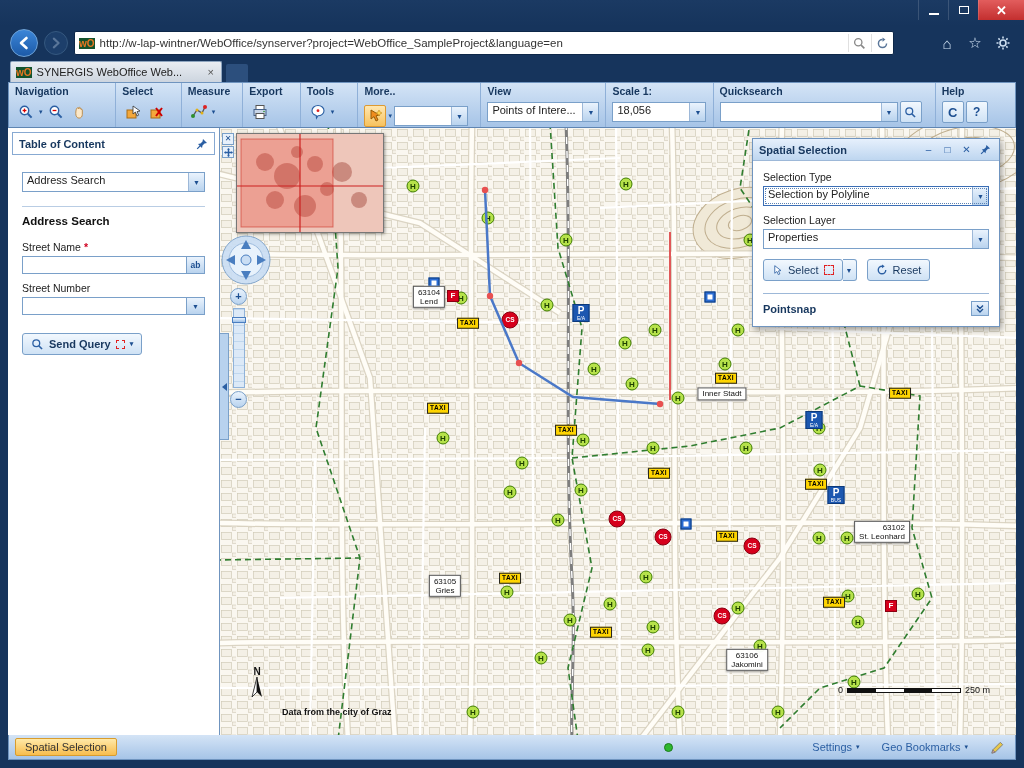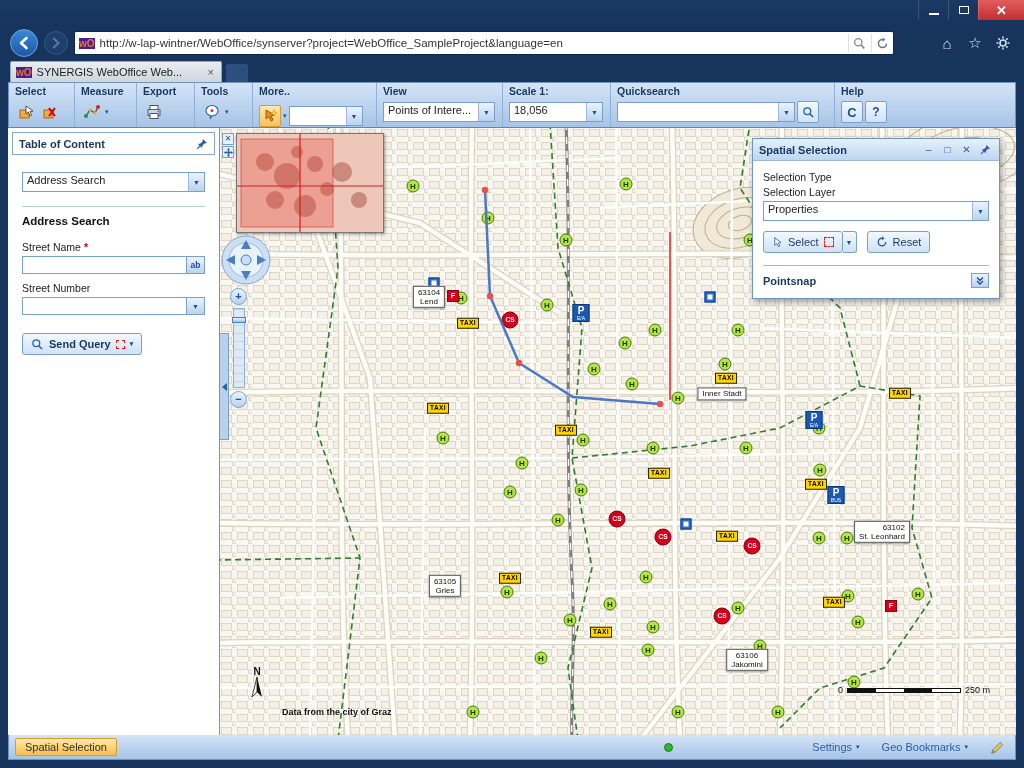--- a/index.html
+++ b/index.html
@@ -15,21 +15,21 @@
   .win-btn .max-glyph{width:10px;height:8px;border:1.5px solid #fff;}
   .win-btn.close{width:46px;background:linear-gradient(#e25d5d,#c32f2f);color:#fff;font-size:13px;font-weight:bold;}
 
   
   .addressbar{height:34px;display:flex;align-items:center;padding:0 10px;gap:6px;}
   .nav-circle{width:28px;height:28px;border-radius:50%;display:flex;align-items:center;justify-content:center;flex:0 0 auto;}
   .back-btn{background:linear-gradient(#3c86d8,#1c5aa8);border:1px solid #6ea3d8;}
   .fwd-btn{width:24px;height:24px;background:#1d3f6b;border:1px solid #35587f;}
   .urlbox{flex:1;height:24px;background:#fff;border:1px solid #0d2748;border-radius:2px;display:flex;align-items:center;padding:0 4px;gap:5px;margin-right:36px;}
   .url-text{flex:1;font-size:11.5px;color:#333;white-space:nowrap;overflow:hidden;}
-  .wo-fav{font-size:10px;font-weight:bold;color:#e87722;background:#4c1d95;flex:0 0 auto;}
+  .wo-fav{font-size:10px;font-weight:bold;color:#e87722;background:#14532d;flex:0 0 auto;}
   .url-ico{width:18px;height:18px;display:flex;align-items:center;justify-content:center;flex:0 0 auto;border-left:1px solid #e0e0e0;padding-left:4px;}
   .chrome-ico{width:22px;height:22px;display:flex;align-items:center;justify-content:center;color:#cfe0f2;font-size:15px;flex:0 0 auto;}
 
   
   .tabbar{height:22px;display:flex;align-items:flex-end;padding:0 10px;background:#16345c;}
   .tab{width:212px;height:21px;background:linear-gradient(#e9edf2,#cdd5df);border:1px solid #8fa6c0;border-bottom:none;border-radius:2px 2px 0 0;display:flex;align-items:center;gap:5px;padding:0 5px;font-size:11px;color:#222;}
   .tab .title{flex:1;white-space:nowrap;overflow:hidden;}
   .tab .x{color:#555;font-size:11px;padding:0 2px;}
   .newtab{width:22px;height:18px;background:#2c4f7d;margin-left:4px;border-radius:2px 2px 0 0;}
 
@@ -195,20 +195,46 @@
       <span class="wo-fav">wO</span>
       <span class="title">SYNERGIS WebOffice Web...</span>
       <span class="x">×</span>
     </div>
     <div class="newtab"></div>
   </div>
 
   <div class="framebody">
 
     <div class="toolbar">
+      <div class="tb-group" style="width:108px;">
+        <div class="tb-label">Navigation</div>
+        <div class="tb-row">
+          <div class="tbtn">
+              <svg width="16" height="16" viewBox="0 0 16 16">
+                <circle cx="6.5" cy="6.5" r="4.2" fill="#fff" stroke="#2b5fa3" stroke-width="1.4"></circle>
+                <line x1="9.8" y1="9.8" x2="13.6" y2="13.6" stroke="#2b5fa3" stroke-width="2"></line>
+                <line x1="4.6" y1="6.5" x2="8.4" y2="6.5" stroke="#d00" stroke-width="1.3"></line>
+                <line x1="6.5" y1="4.6" x2="6.5" y2="8.4" stroke="#d00" stroke-width="1.3"></line>
+              </svg>
+            </div>
+          <span class="dd">▾</span>
+          <div class="tbtn">
+              <svg width="16" height="16" viewBox="0 0 16 16">
+                <circle cx="6.5" cy="6.5" r="4.2" fill="#fff" stroke="#2b5fa3" stroke-width="1.4"></circle>
+                <line x1="9.8" y1="9.8" x2="13.6" y2="13.6" stroke="#2b5fa3" stroke-width="2"></line>
+                <line x1="4.6" y1="6.5" x2="8.4" y2="6.5" stroke="#d00" stroke-width="1.3"></line>
+              </svg>
+            </div>
+          <div class="tbtn">
+              <svg width="15" height="15" viewBox="0 0 16 16">
+                <path d="M4,9 C4,5 5,3 6,3 C6.6,3 7,3.5 7,4 L7,3 C7,2.2 8.4,2.2 8.4,3 L8.4,4 C8.4,3.3 9.8,3.3 9.8,4.1 L9.8,5 C9.8,4.4 11,4.4 11,5.2 L11,10 C11,12.5 9.5,14 7.5,14 C5.5,14 4,12 4,9 Z" fill="#fce8c8" stroke="#b98a4a" stroke-width="1"></path>
+              </svg>
+            </div>
+        </div>
+      </div>
       <div class="tb-group" style="width:66px;">
         <div class="tb-label">Select</div>
         <div class="tb-row">
           <div class="tbtn">
               <svg width="16" height="16" viewBox="0 0 16 16">
                 <rect x="2" y="6" width="9" height="8" fill="#f4a83c" stroke="#a96d14"></rect>
                 <path d="M8 2 L8 10 L10.4 8 L12 12 L13.6 11.2 L12 7.6 L15 7 Z" fill="#fff" stroke="#333" stroke-width="0.8"></path>
               </svg>
             </div>
           <div class="tbtn">
@@ -608,20 +634,24 @@
             <span class="ph-ico">✕</span>
             <span class="ph-ico">
               <svg width="11" height="11" viewBox="0 0 12 12">
                   <path d="M7,1 L11,5 L8.5,5.5 L6.5,7.5 L6,10 L2,6 L4.5,5.5 L6.5,3.5 Z" fill="#2b5fa3"></path>
                   <line x1="4.5" y1="7.5" x2="1.2" y2="10.8" stroke="#2b5fa3" stroke-width="1.2"></line>
                 </svg>
             </span>
           </div>
           <div class="panel-body">
             <div class="p-label">Selection Type</div>
+            <div class="combo pfull focused">
+              <span class="val">Selection by Polyline</span>
+              <span class="cbtn">▼</span>
+            </div>
             <div class="p-label">Selection Layer</div>
             <div class="combo pfull">
               <span class="val">Properties</span>
               <span class="cbtn">▼</span>
             </div>
             <div class="btn-row">
               <div style="display:flex;">
                 <div class="wo-btn">
                   <svg width="11" height="11" viewBox="0 0 16 16">
                       <path d="M4 1 L4 12 L7.2 9.4 L9.2 14 L11.4 13 L9.4 8.6 L13 8 Z" fill="#fff" stroke="#2b5fa3" stroke-width="1.2"></path>

